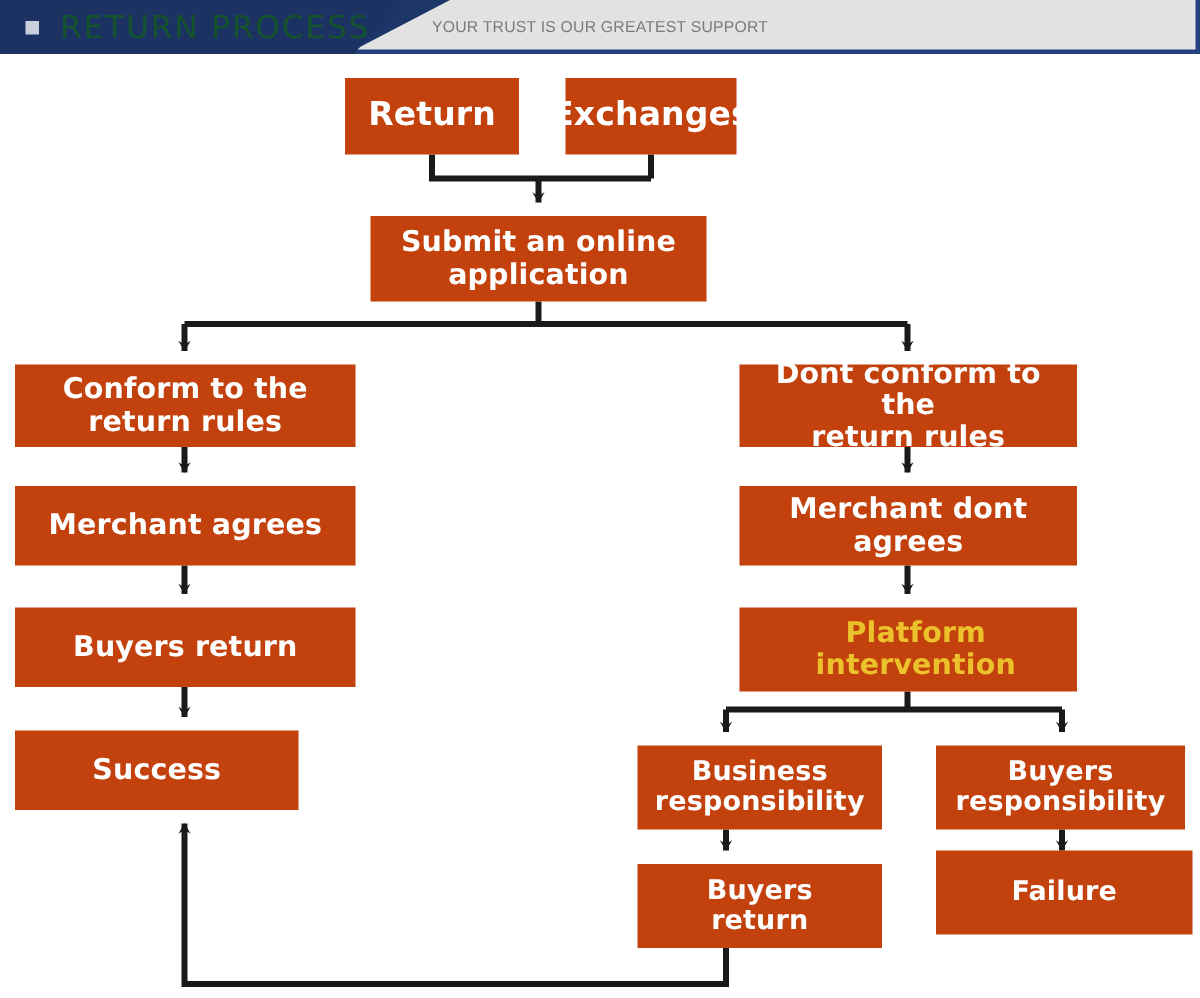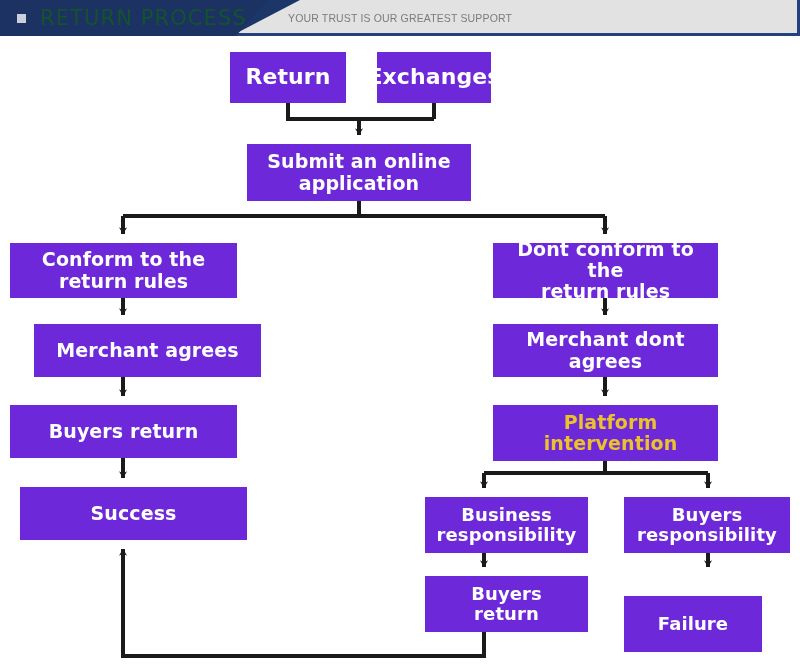--- a/index.html
+++ b/index.html
@@ -99,21 +99,21 @@
   }
   #connectors {
     position: absolute;
     left: 0;
     top: 0;
     width: 800px;
     height: 629px;
   }
   .node {
     position: absolute;
-    background: #6d28d9;
+    background: #c2410c;
     color: #ffffff;
     display: flex;
     align-items: center;
     justify-content: center;
     text-align: center;
     box-sizing: border-box;
     font-weight: bold;
     line-height: 1.12;
     font-family: "DejaVu Sans", "Liberation Sans", sans-serif;
     letter-spacing: 0.1px;
@@ -194,29 +194,29 @@
     <div class="node" style="left:247px; top:108px; width:224px; height:57px; font-size:19px;">
       <span class="node-label">Submit an online
 application</span>
     </div>
 
     <div class="node" style="left:10px; top:207px; width:227px; height:55px; font-size:19px;">
       <span class="node-label">Conform to the
 return rules</span>
     </div>
 
-    <div class="node" style="left:10px; top:288px; width:227px; height:53px; font-size:19px;margin-left:24px;">
+    <div class="node" style="left:10px; top:288px; width:227px; height:53px; font-size:19px;">
       <span class="node-label">Merchant agrees</span>
     </div>
 
     <div class="node" style="left:10px; top:369px; width:227px; height:53px; font-size:19px;">
       <span class="node-label">Buyers return</span>
     </div>
 
-    <div class="node" style="left:10px; top:451px; width:227px; height:53px; font-size:19px;margin-left:10px;">
+    <div class="node" style="left:10px; top:451px; width:189px; height:53px; font-size:19px;">
       <span class="node-label">Success</span>
     </div>
 
     <div class="node" style="left:493px; top:207px; width:225px; height:55px; font-size:19px;">
       <span class="node-label">Dont conform to the
 return rules</span>
     </div>
 
     <div class="node" style="left:493px; top:288px; width:225px; height:53px; font-size:19px;">
       <span class="node-label">Merchant dont agrees</span>
@@ -235,18 +235,18 @@
     <div class="node" style="left:624px; top:461px; width:166px; height:56px; font-size:18px;">
       <span class="node-label">Buyers
 responsibility</span>
     </div>
 
     <div class="node" style="left:425px; top:540px; width:163px; height:56px; font-size:18px;">
       <span class="node-label">Buyers
 return</span>
     </div>
 
-    <div class="node" style="left:624px; top:560px; width:138px; height:56px; font-size:18px;">
+    <div class="node" style="left:624px; top:531px; width:171px; height:56px; font-size:18px;">
       <span class="node-label">Failure</span>
     </div>
 
   </div>
 </div>
 
 </body></html>

